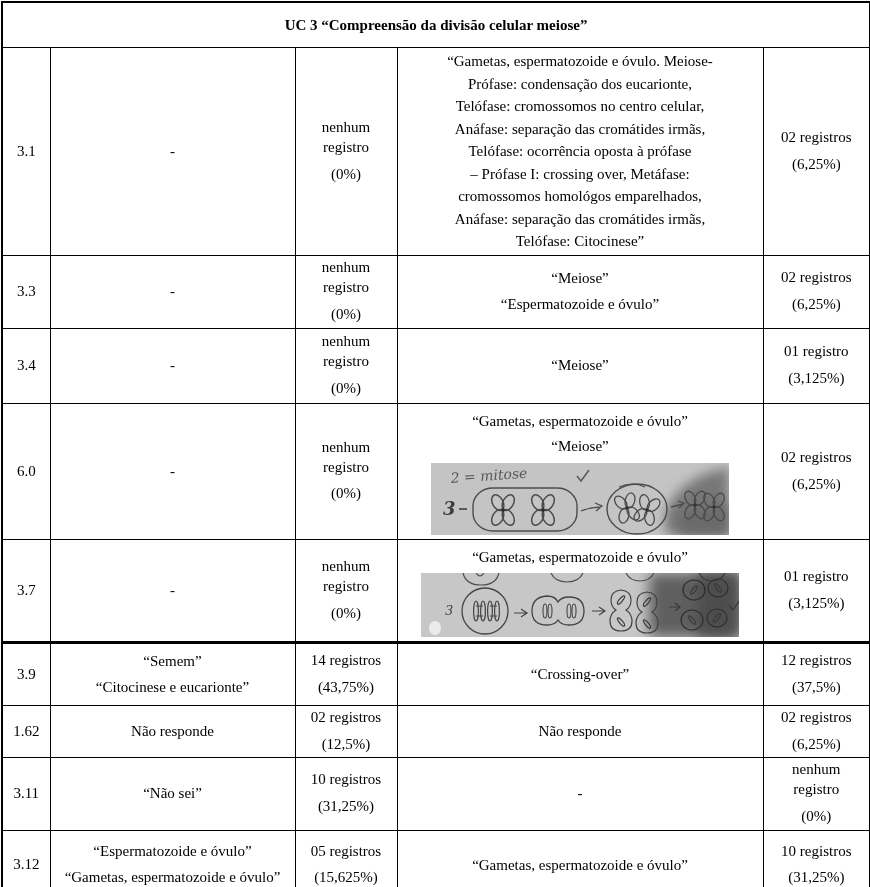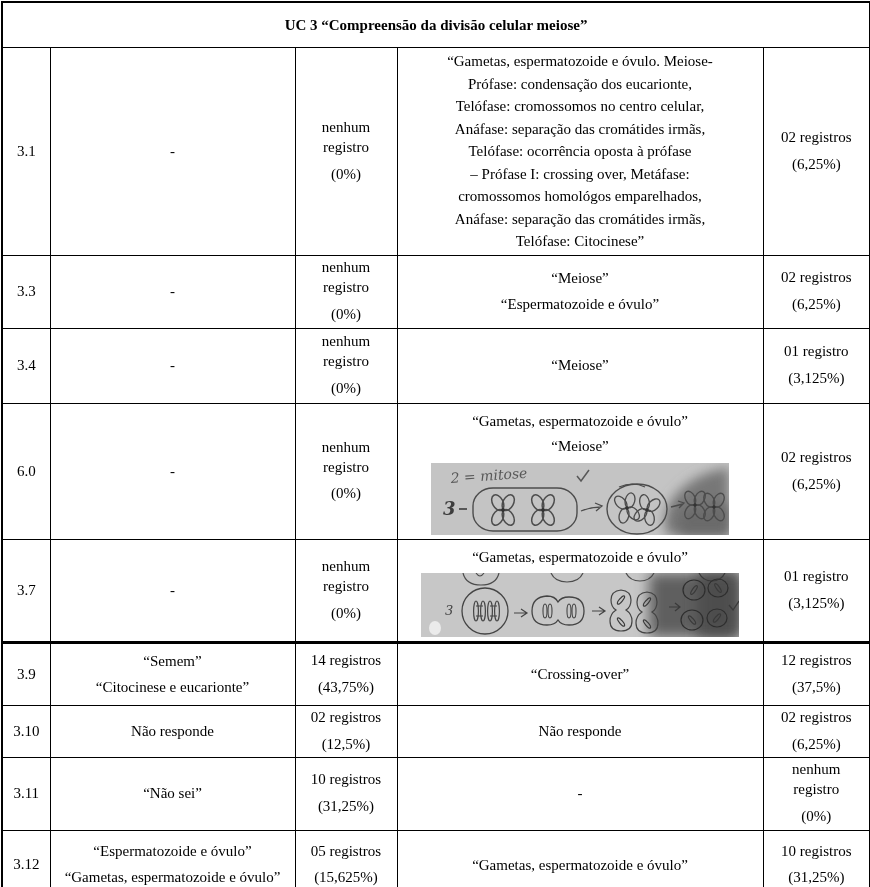--- a/index.html
+++ b/index.html
@@ -235,21 +235,21 @@
         </td>
         <td>
           <div class="line">“Crossing-over”</div>
         </td>
         <td>
           <div class="freq-part">12 registros</div>
           <div class="freq-part">(37,5%)</div>
         </td>
       </tr>
       <tr style="height: 48px;">
-        <td>3.10</td>
+        <td>1.62</td>
         <td>
           <div class="line">Não responde</div>
         </td>
         <td>
           <div class="freq-part">02 registros</div>
           <div class="freq-part">(12,5%)</div>
         </td>
         <td>
           <div class="line">Não responde</div>
         </td>

